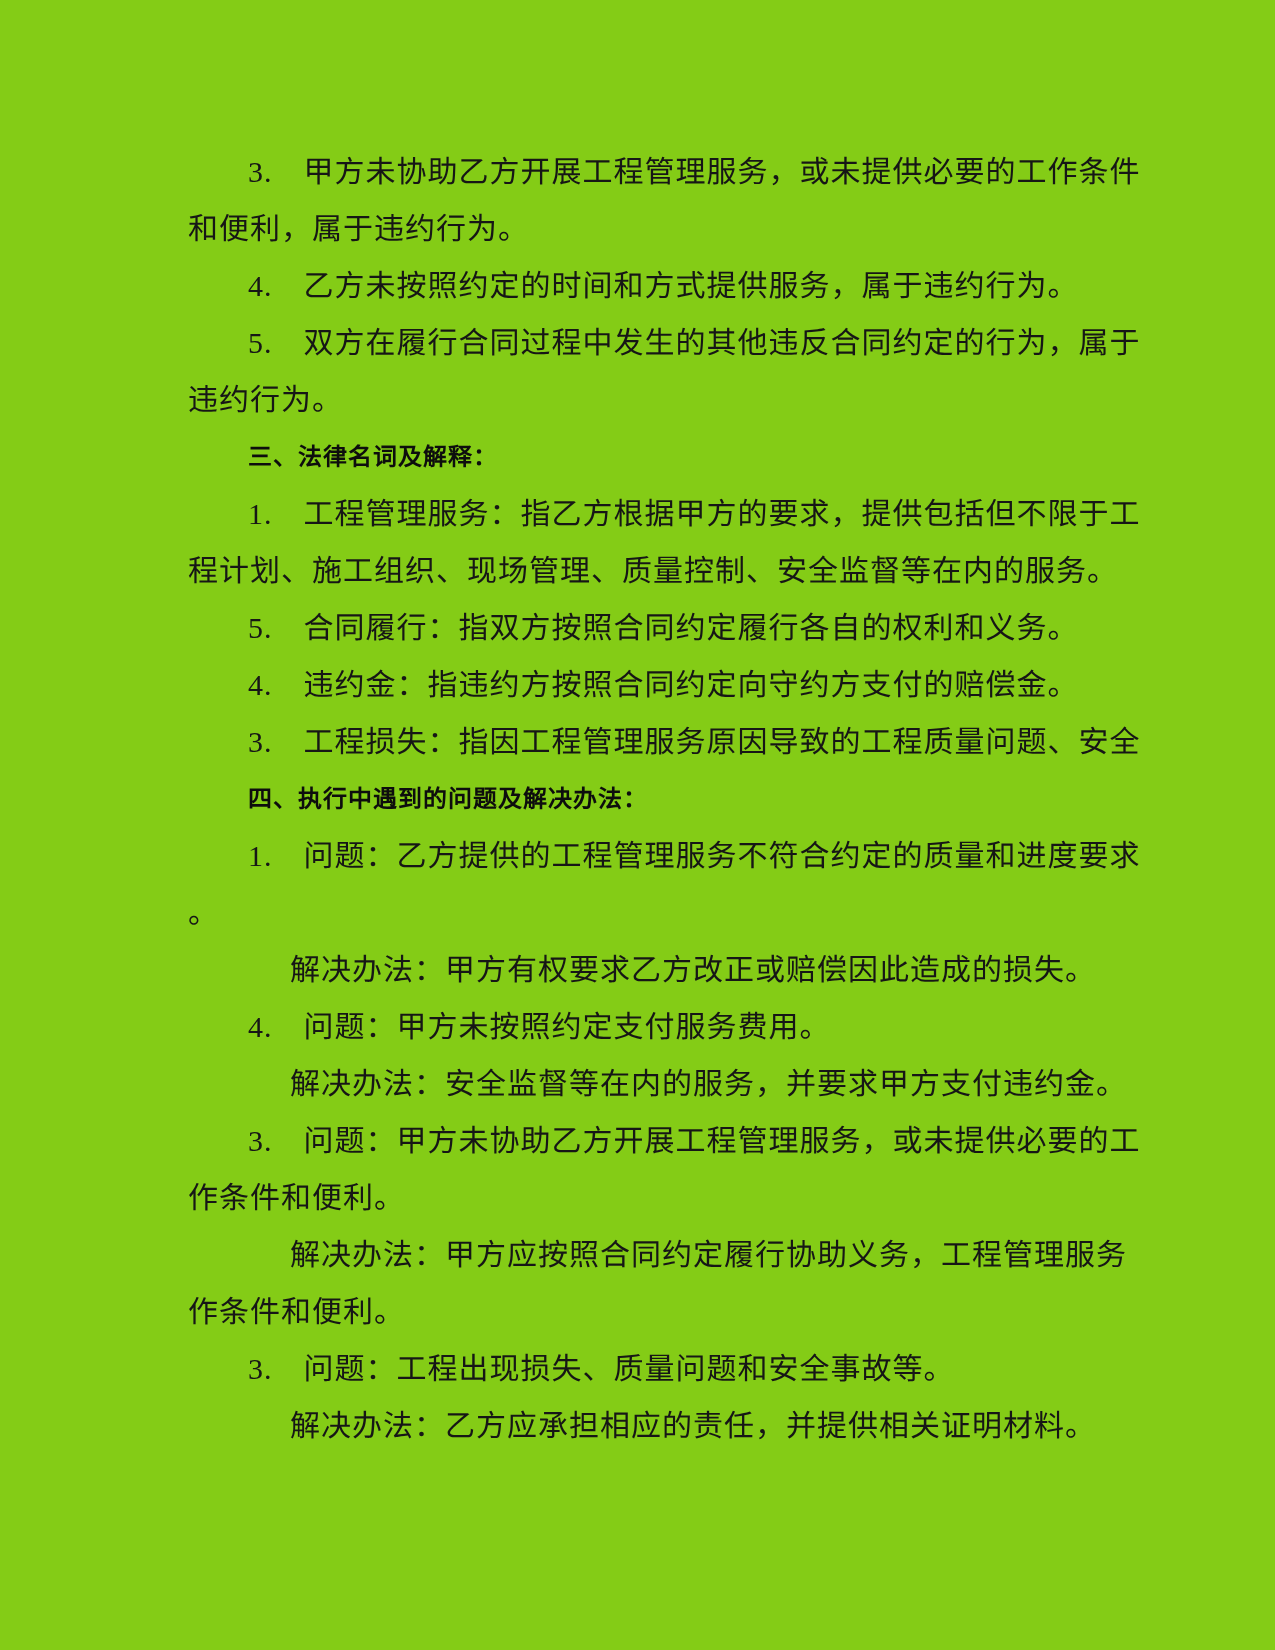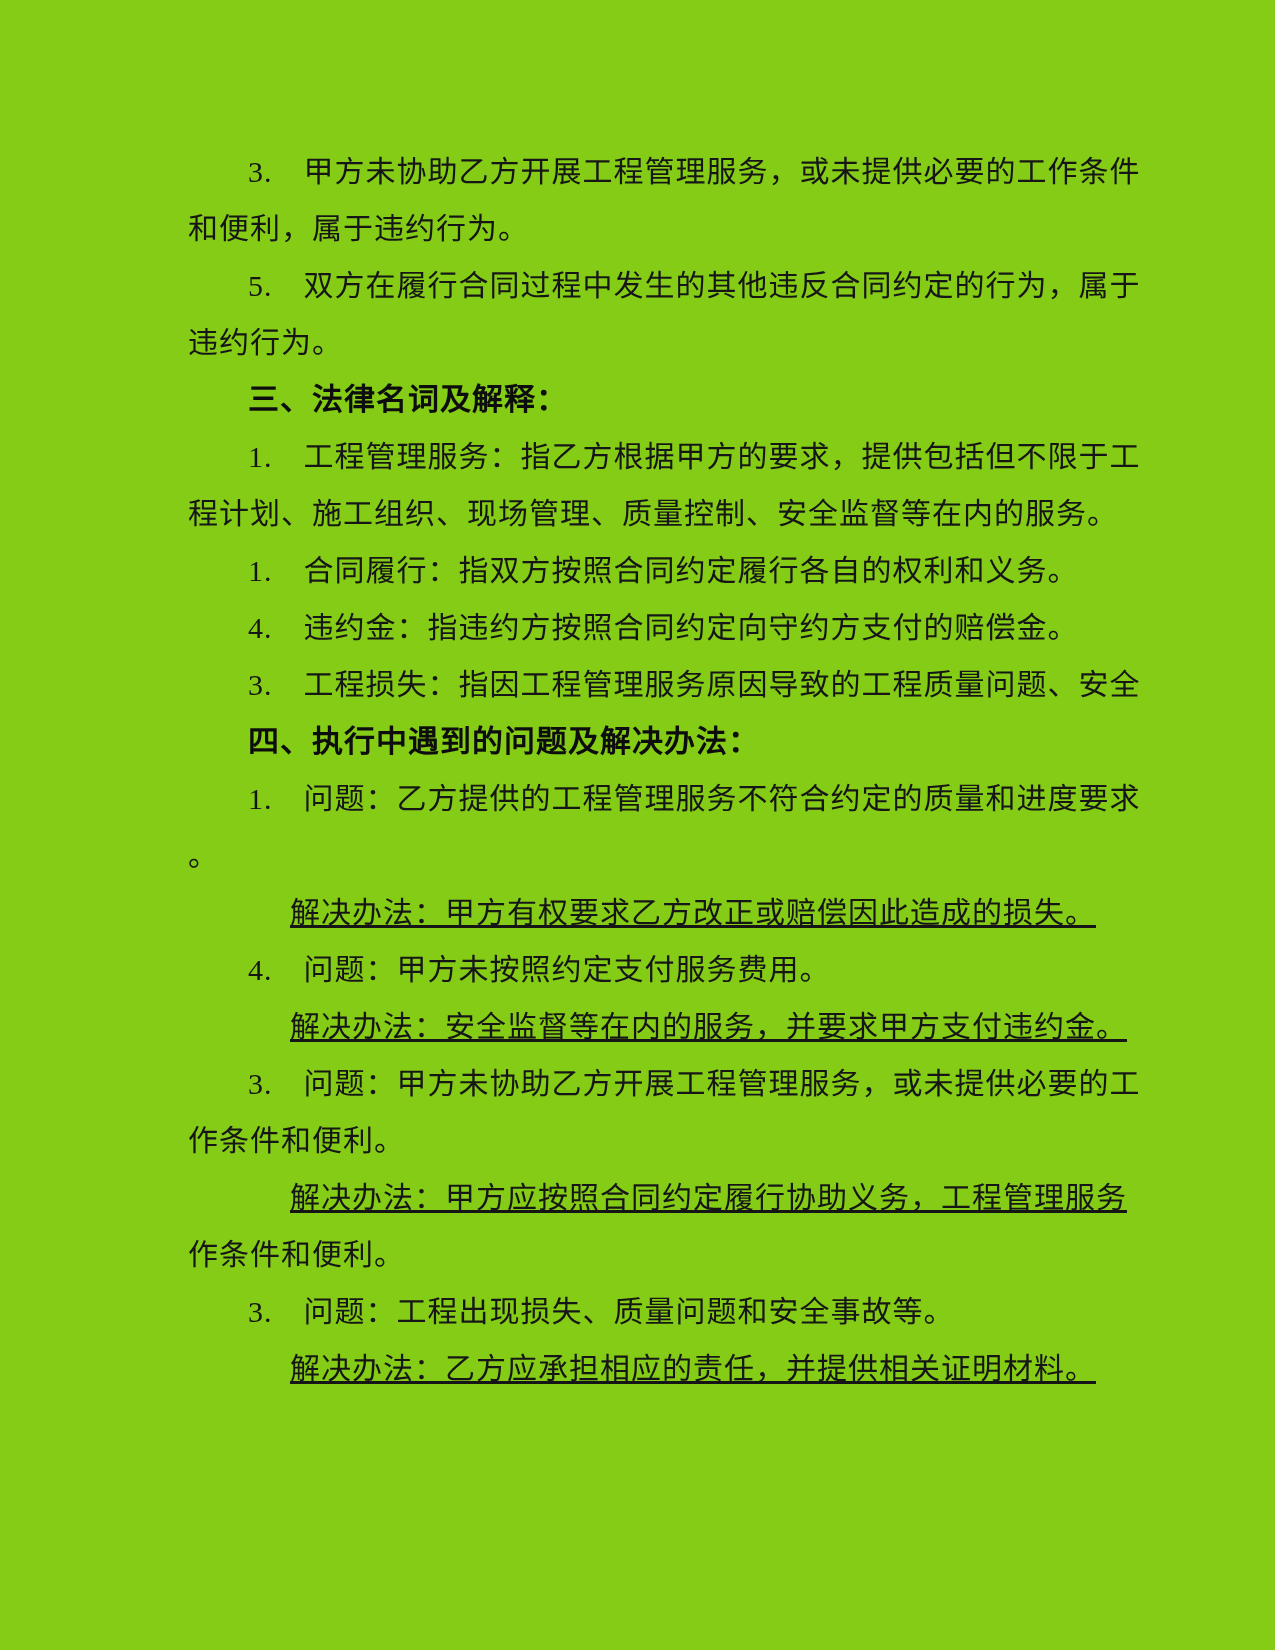--- a/index.html
+++ b/index.html
@@ -28,43 +28,43 @@
     line-height: 57px;
     font-size: 30px;
     white-space: nowrap;
     letter-spacing: 1px;
   }
   .line.item-first {
     padding-left: 60px;
   }
   .line.solution {
     padding-left: 102px;
-    text-decoration: underline;
   }
   .line.heading {
     padding-left: 60px;
     font-family: Liberation Sans, sans-serif;
     font-weight: 700;
-    font-size: 31px;
+    font-size: 24px;
     color: #0d0d0d;
   }
 </style>
 </head>
 <body>
 
 <div class="page">
   <div class="doc">
     <div class="line item-first">3.　甲方未协助乙方开展工程管理服务，或未提供必要的工作条件</div>
     <div class="line wrap">和便利，属于违约行为。</div>
+    <div class="line item-first">4.　乙方未按照约定的时间和方式提供服务，属于违约行为。</div>
     <div class="line item-first">5.　双方在履行合同过程中发生的其他违反合同约定的行为，属于</div>
     <div class="line wrap">违约行为。</div>
     <div class="line heading">三、法律名词及解释：</div>
     <div class="line item-first">1.　工程管理服务：指乙方根据甲方的要求，提供包括但不限于工</div>
     <div class="line wrap">程计划、施工组织、现场管理、质量控制、安全监督等在内的服务。</div>
-    <div class="line item-first">1.　合同履行：指双方按照合同约定履行各自的权利和义务。</div>
+    <div class="line item-first">5.　合同履行：指双方按照合同约定履行各自的权利和义务。</div>
     <div class="line item-first">4.　违约金：指违约方按照合同约定向守约方支付的赔偿金。</div>
     <div class="line item-first">3.　工程损失：指因工程管理服务原因导致的工程质量问题、安全</div>
     <div class="line heading">四、执行中遇到的问题及解决办法：</div>
     <div class="line item-first">1.　问题：乙方提供的工程管理服务不符合约定的质量和进度要求</div>
     <div class="line wrap">。</div>
     <div class="line solution">解决办法：甲方有权要求乙方改正或赔偿因此造成的损失。</div>
     <div class="line item-first">4.　问题：甲方未按照约定支付服务费用。</div>
     <div class="line solution">解决办法：安全监督等在内的服务，并要求甲方支付违约金。</div>
     <div class="line item-first">3.　问题：甲方未协助乙方开展工程管理服务，或未提供必要的工</div>
     <div class="line wrap">作条件和便利。</div>

